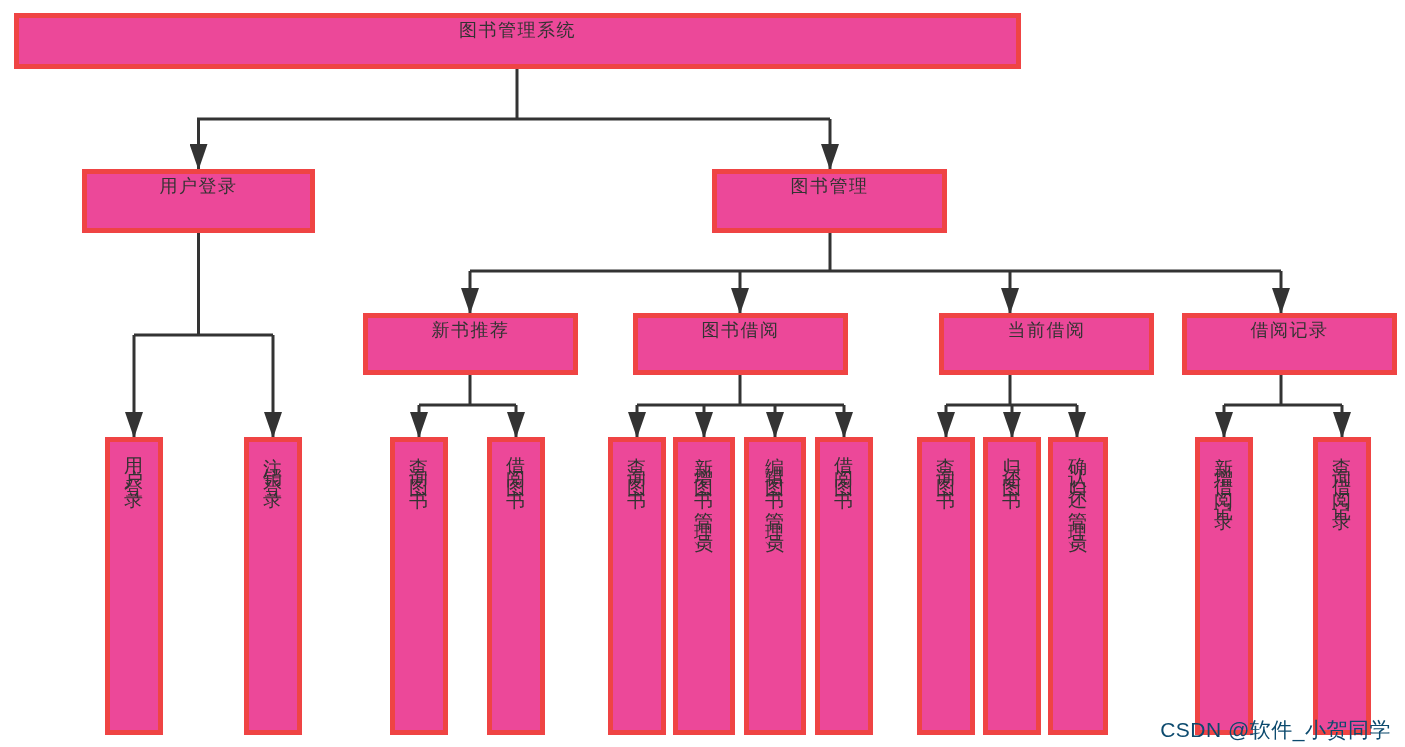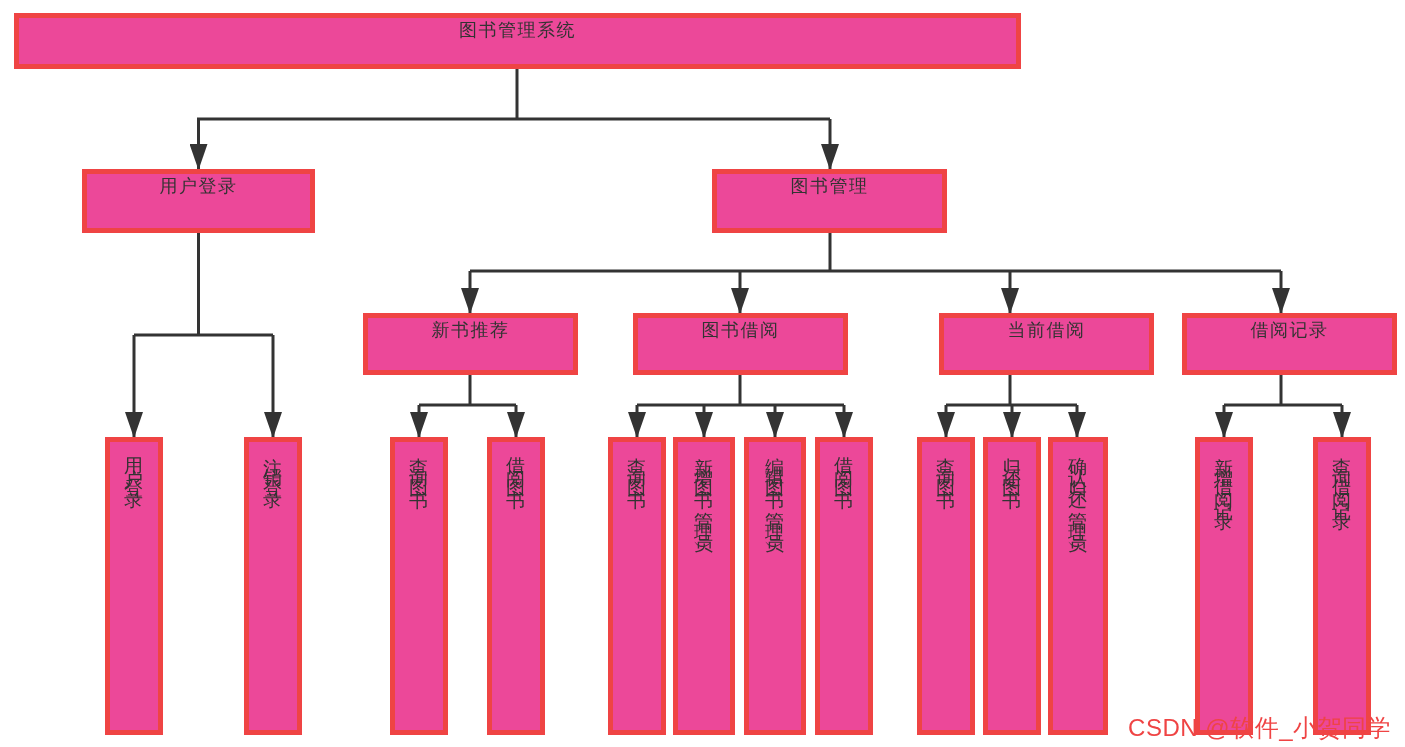--- a/index.html
+++ b/index.html
@@ -44,22 +44,22 @@
     font-size: 19px;
     line-height: 1;
     letter-spacing: 11px;
     color: #333333;
     white-space: nowrap;
   }
   .watermark {
     position: absolute;
     right: 14px;
     bottom: 3px;
-    font-size: 24px;
-    color: #ef4444;
+    font-size: 21px;
+    color: #0c4a6e;
     letter-spacing: 0.5px;
     z-index: 2;
     white-space: nowrap;
     margin-left: 42px;
   }
 </style>
 </head>
 <body>
 
 <div class="canvas">

